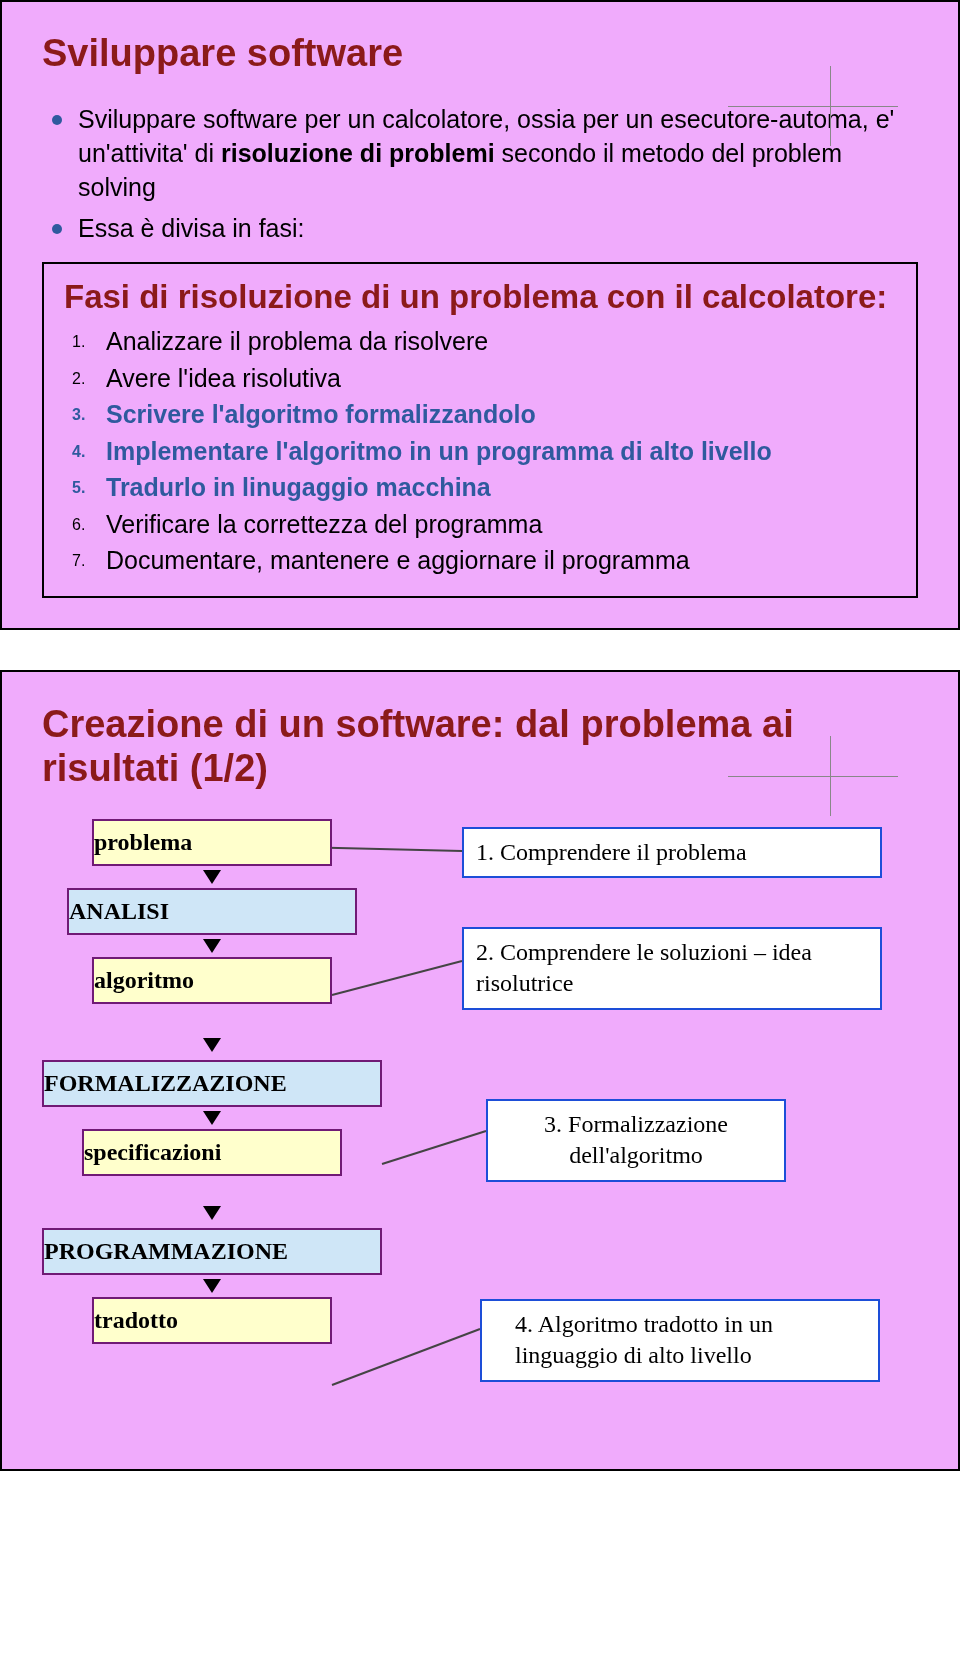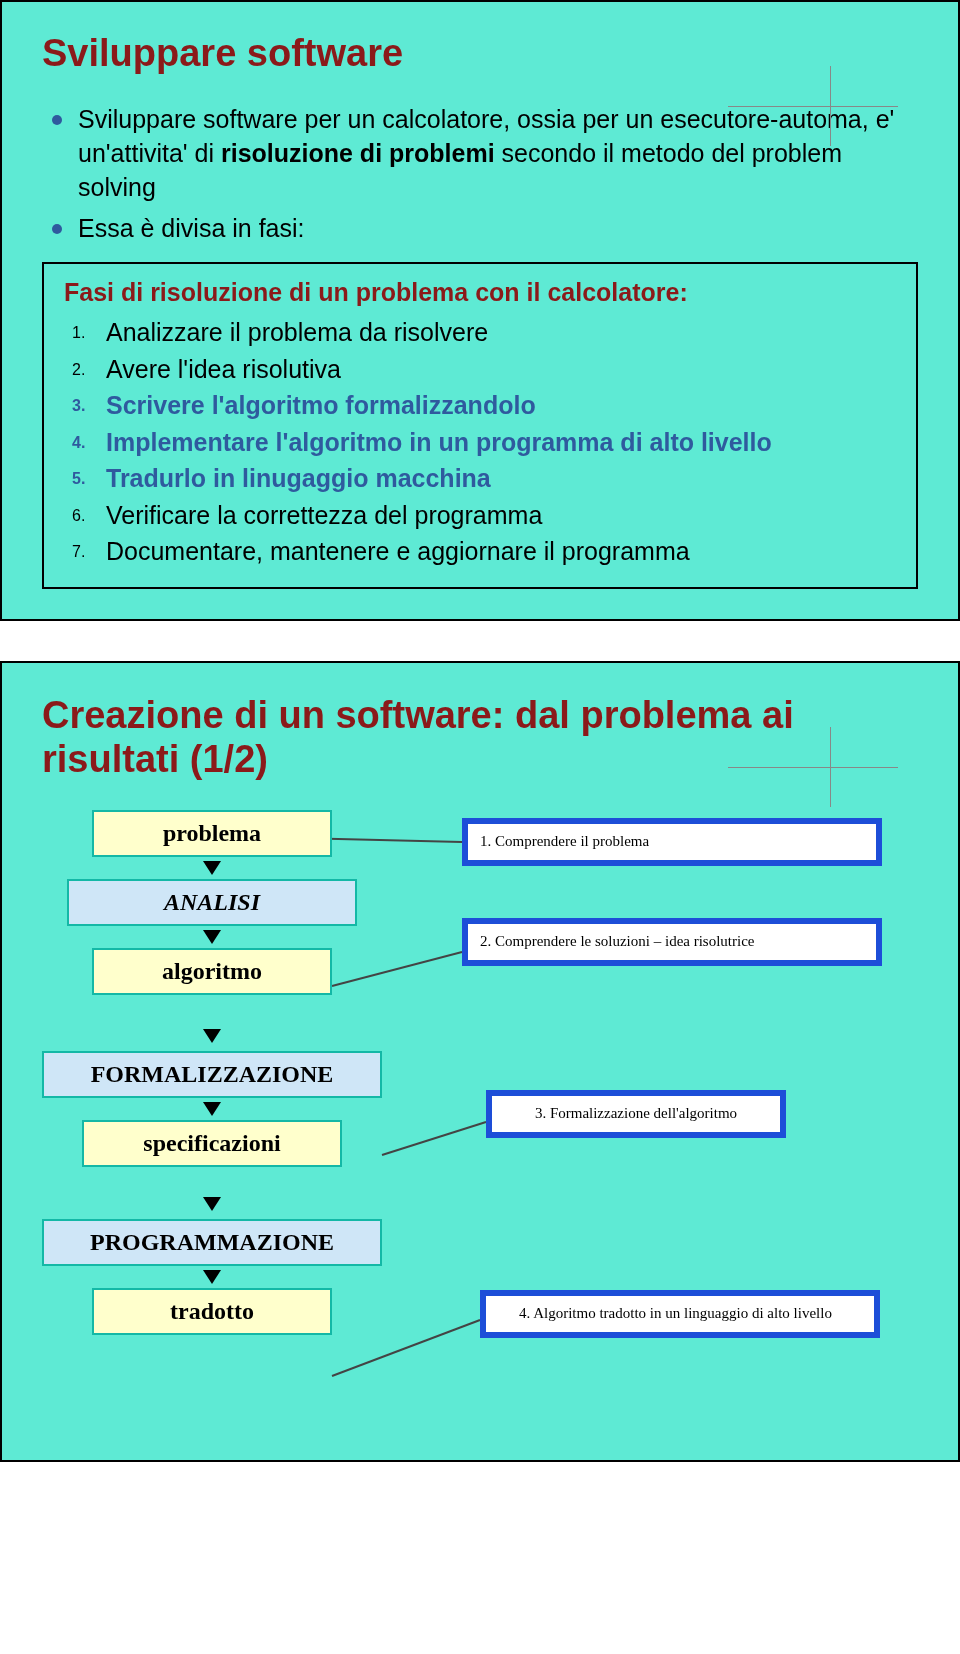--- a/index.html
+++ b/index.html
@@ -9,21 +9,21 @@
     width: 960px;
     font-family: Arial, Helvetica, sans-serif;
     background: #fff;
     color: #000;
   }
   .slide {
     width: 960px;
     border: 2px solid #000;
     padding: 30px 40px 30px 40px;
     position: relative;
-    background: #5eead4;
+    background: #f0abfc;
   }
   .slide + .slide { margin-top: 40px; }
   .crosshair {
     position: absolute;
     top: 64px;
     right: 60px;
     width: 170px;
     height: 80px;
     pointer-events: none;
   }
@@ -55,21 +55,21 @@
     flex: 0 0 auto;
   }
   .bold { font-weight: bold; }
   .inner-box {
     border: 2px solid #000;
     padding: 14px 20px 16px 20px;
   }
   .inner-heading {
     color: #8b1a1a;
     font-weight: bold;
-    font-size: 25px;
+    font-size: 33px;
     margin-bottom: 8px;
   }
   .numlist { margin-left: 8px; }
   .numrow {
     display: flex;
     align-items: flex-start;
     font-size: 25px;
     line-height: 1.38;
     margin-bottom: 2px;
   }
@@ -87,45 +87,45 @@
     margin-top: 20px;
     height: 640px;
   }
   .leftcol {
     position: absolute;
     left: 0;
     top: 0;
     width: 340px;
   }
   .box {
-    border: 2px solid #14b8a6;
-    text-align: center;
-    padding: 8px 14px;
+    border: 2px solid #701a75;
+    text-align: left;
+    padding: 8px 0;
     font-size: 24px;
     font-weight: bold;
   }
   .box.yellow { background: #ffffcc; font-family: "Comic Sans MS", "Comic Sans", cursive; color: #000; }
   .box.blue { background: #cfe6f7; font-family: "Comic Sans MS", "Comic Sans", cursive; color: #000; }
   .arrow-down {
     width: 0; height: 0;
     border-left: 9px solid transparent;
     border-right: 9px solid transparent;
     border-top: 14px solid #000;
     margin: 4px auto;
   }
   .rightcol {
     position: absolute;
     left: 420px;
     top: 0;
     width: 460px;
   }
   .rbox {
-    border: 6px solid #1d4ed8;
+    border: 2px solid #1d4ed8;
     padding: 8px 12px;
-    font-size: 15px;
+    font-size: 24px;
     font-family: "Comic Sans MS", "Comic Sans", cursive;
     color: #000;
     background: #fff;
     line-height: 1.3;
   }
 </style>
 </head>
 <body>
 
 <div class="slide">
@@ -191,21 +191,21 @@
       <line x1="290" y1="176" x2="420" y2="142" stroke="#444" stroke-width="2"></line>
       <line x1="340" y1="345" x2="444" y2="312" stroke="#444" stroke-width="2"></line>
       <line x1="290" y1="566" x2="438" y2="510" stroke="#444" stroke-width="2"></line>
     </svg>
 
     <div class="leftcol">
       <div style="width:240px; margin:0 auto;">
         <div class="box yellow">problema</div>
         <div class="arrow-down"></div>
       </div>
-      <div style="width:290px; margin:0 auto;font-style:italic;">
+      <div style="width:290px; margin:0 auto;">
         <div class="box blue">ANALISI</div>
       </div>
       <div style="width:240px; margin:0 auto;">
         <div class="arrow-down"></div>
         <div class="box yellow">algoritmo</div>
         <div class="arrow-down" style="margin:34px auto 8px;"></div>
       </div>
       <div style="width:340px; margin:0 auto;">
         <div class="box blue">FORMALIZZAZIONE</div>
       </div>

